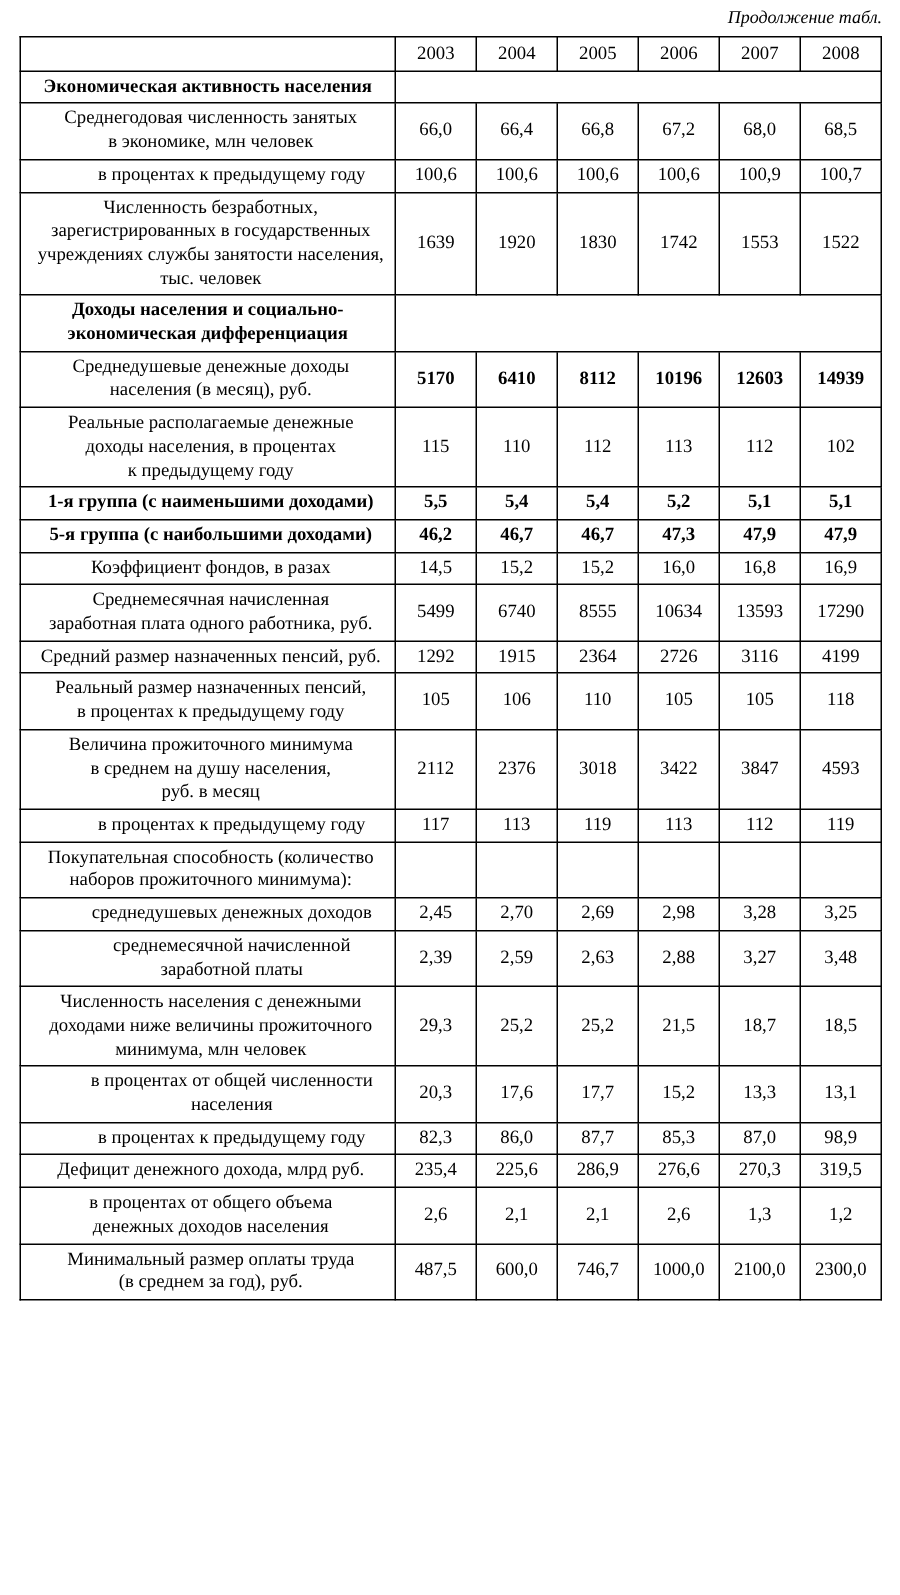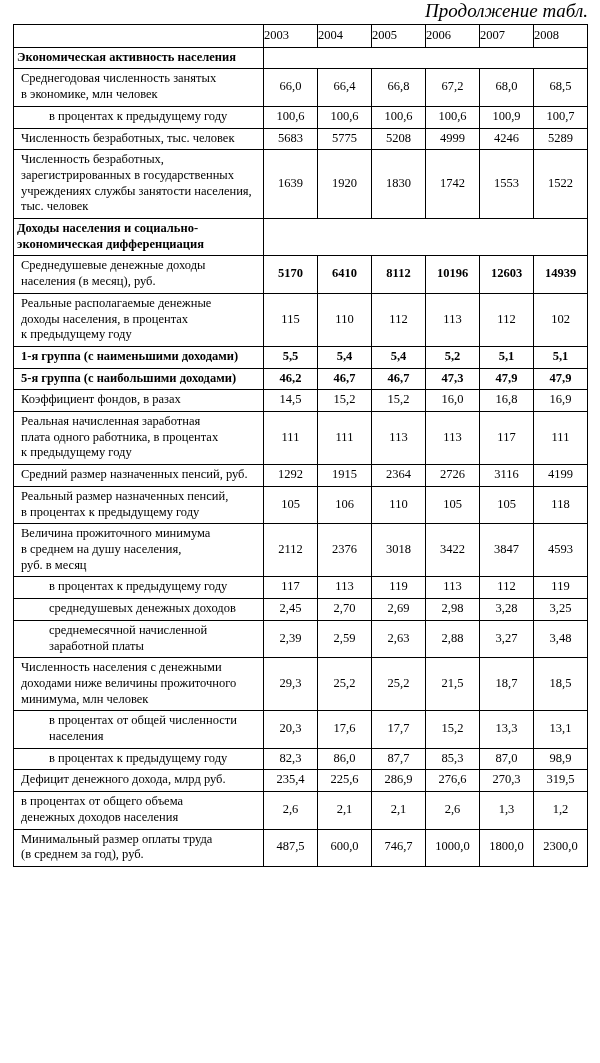--- a/index.html
+++ b/index.html
@@ -13,21 +13,21 @@
     height: 1063px;
     font-family: "Liberation Serif", "DejaVu Serif", serif;
     color: #000;
     overflow: hidden;
   }
   .caption {
     position: absolute;
     top: 3px;
     right: 12px;
     font-style: italic;
-    font-size: 19px;
+    font-size: 12px;
     line-height: 16px;
   }
   table.stats {
     position: absolute;
     top: 24px;
     left: 13px;
     width: 575px;
     border-collapse: collapse;
     table-layout: fixed;
   }
@@ -35,31 +35,32 @@
   table.stats col.c-year  { width: 54px; }
   table.stats th, table.stats td {
     border: 1px solid #000;
     font-size: 12.5px;
     line-height: 15.7px;
     vertical-align: middle;
   }
   th.year {
     font-weight: normal;
     font-size: 13px;
-    text-align: left;
+    text-align: center;
     padding: 3px 0;
   }
   th.stub { padding: 3px 0; }
   td.label {
-    text-align: left;
+    text-align: center;
     padding: 2px 3px 3px 7px;
     white-space: pre-line;
   }
   td.label.indent { padding-left: 35px; }
   td.label.section {
+    text-align: center;
     font-weight: bold;
     padding-left: 3px;
   }
   td.val {
     text-align: center;
     vertical-align: bottom;
     padding: 2px 1px 3px 1px;
   }
   .bold { font-weight: bold; }
   td.merged { border-left: 1px solid #000; }
@@ -111,29 +112,20 @@
         <tr>
           <td class="label indent">в процентах к предыдущему году</td>
           <td class="val">100,6</td>
           <td class="val">100,6</td>
           <td class="val">100,6</td>
           <td class="val">100,6</td>
           <td class="val">100,9</td>
           <td class="val">100,7</td>
         </tr>
         <tr>
-          <td class="label">Численность безработных, тыс. человек</td>
-          <td class="val">5683</td>
-          <td class="val">5775</td>
-          <td class="val">5208</td>
-          <td class="val">4999</td>
-          <td class="val">4246</td>
-          <td class="val">5289</td>
-        </tr>
-        <tr>
           <td class="label">Численность безработных,
 зарегистрированных в государственных
 учреждениях службы занятости населения,
 тыс. человек</td>
           <td class="val">1639</td>
           <td class="val">1920</td>
           <td class="val">1830</td>
           <td class="val">1742</td>
           <td class="val">1553</td>
           <td class="val">1522</td>
@@ -185,29 +177,28 @@
         <tr>
           <td class="label">Коэффициент фондов, в разах</td>
           <td class="val">14,5</td>
           <td class="val">15,2</td>
           <td class="val">15,2</td>
           <td class="val">16,0</td>
           <td class="val">16,8</td>
           <td class="val">16,9</td>
         </tr>
         <tr>
-          <td class="label">Реальная начисленная заработная
-плата одного работника, в процентах
-к предыдущему году</td>
-          <td class="val">111</td>
-          <td class="val">111</td>
-          <td class="val">113</td>
-          <td class="val">113</td>
-          <td class="val">117</td>
-          <td class="val">111</td>
+          <td class="label">Среднемесячная начисленная
+заработная плата одного работника, руб.</td>
+          <td class="val">5499</td>
+          <td class="val">6740</td>
+          <td class="val">8555</td>
+          <td class="val">10634</td>
+          <td class="val">13593</td>
+          <td class="val">17290</td>
         </tr>
         <tr>
           <td class="label">Средний размер назначенных пенсий, руб.</td>
           <td class="val">1292</td>
           <td class="val">1915</td>
           <td class="val">2364</td>
           <td class="val">2726</td>
           <td class="val">3116</td>
           <td class="val">4199</td>
         </tr>
@@ -235,20 +226,30 @@
         <tr>
           <td class="label indent">в процентах к предыдущему году</td>
           <td class="val">117</td>
           <td class="val">113</td>
           <td class="val">119</td>
           <td class="val">113</td>
           <td class="val">112</td>
           <td class="val">119</td>
         </tr>
         <tr>
+          <td class="label">Покупательная способность (количество
+наборов прожиточного минимума):</td>
+          <td class="val"></td>
+          <td class="val"></td>
+          <td class="val"></td>
+          <td class="val"></td>
+          <td class="val"></td>
+          <td class="val"></td>
+        </tr>
+        <tr>
           <td class="label indent">среднедушевых денежных доходов</td>
           <td class="val">2,45</td>
           <td class="val">2,70</td>
           <td class="val">2,69</td>
           <td class="val">2,98</td>
           <td class="val">3,28</td>
           <td class="val">3,25</td>
         </tr>
         <tr>
           <td class="label indent">среднемесячной начисленной
@@ -309,18 +310,18 @@
           <td class="val">1,3</td>
           <td class="val">1,2</td>
         </tr>
         <tr>
           <td class="label">Минимальный размер оплаты труда
 (в среднем за год),  руб.</td>
           <td class="val">487,5</td>
           <td class="val">600,0</td>
           <td class="val">746,7</td>
           <td class="val">1000,0</td>
-          <td class="val">1800,0</td>
+          <td class="val">2100,0</td>
           <td class="val">2300,0</td>
         </tr>
       </tbody>
   </table>
 </div>
 
 </body></html>

